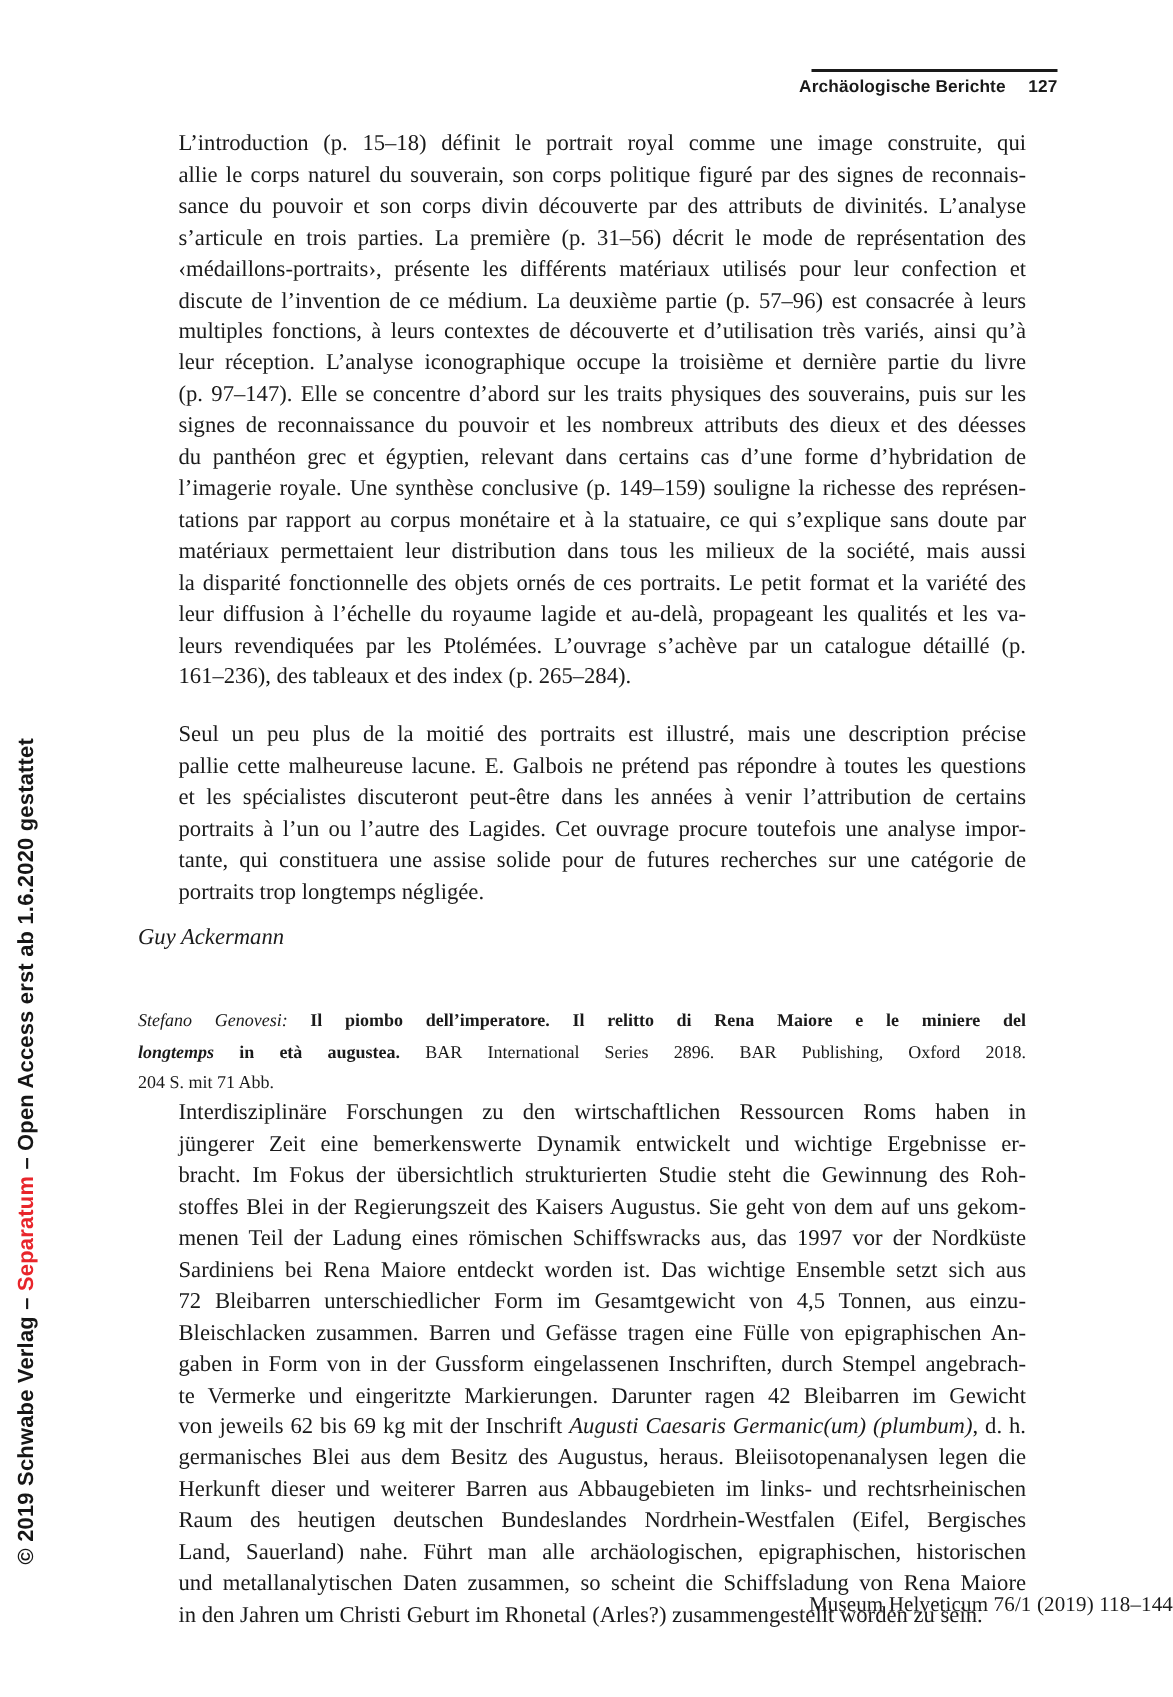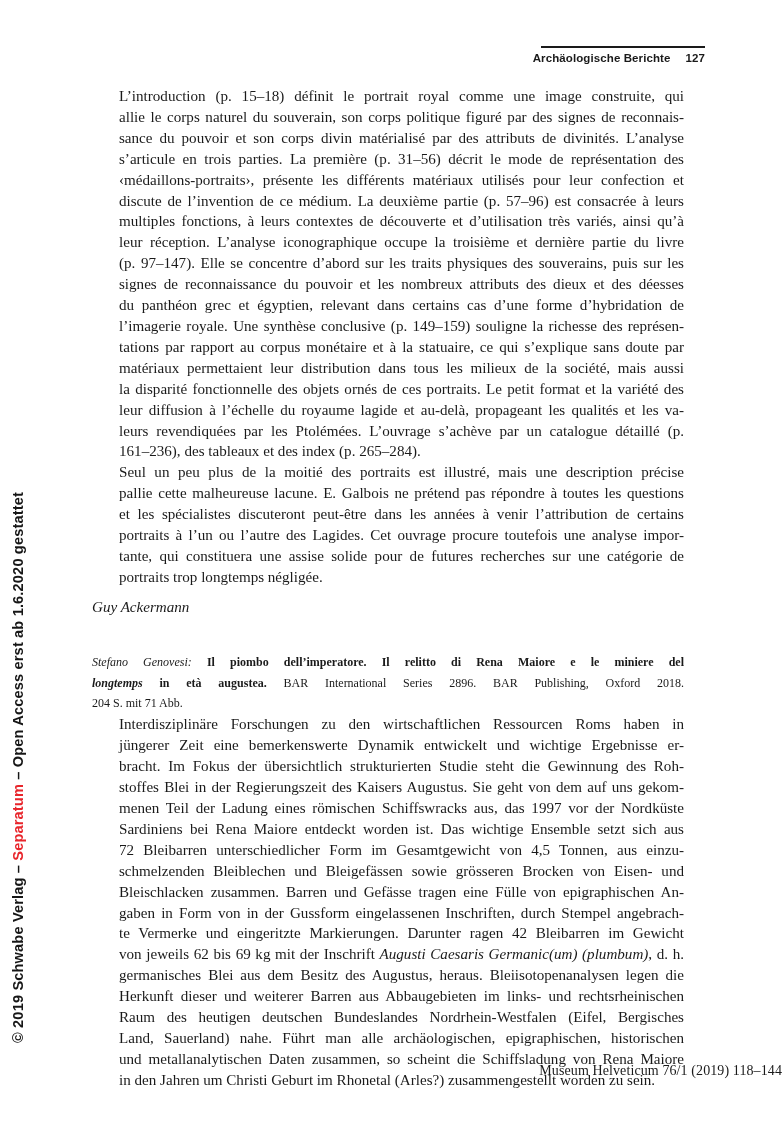--- a/index.html
+++ b/index.html
@@ -144,39 +144,39 @@
 <div class="sidenote">
   <span>© 2019 Schwabe Verlag – </span><span class="sep">Separatum</span><span> – Open Access erst ab 1.6.2020 gestattet</span>
 </div>
 
 <div class="column">
 
   <div>
     <p class="para indent" id="para-1">
         <span class="jline" style="text-indent: 27px;">L’introduction (p. 15–18) définit le portrait royal comme une image construite, qui</span>
         <span class="jline">allie le corps naturel du souverain, son corps politique figuré par des signes de reconnais-</span>
-        <span class="jline">sance du pouvoir et son corps divin matérialisé par des attributs de divinités. L’analyse</span>
+        <span class="jline">sance du pouvoir et son corps divin découverte par des attributs de divinités. L’analyse</span>
         <span class="jline">s’articule en trois parties. La première (p. 31–56) décrit le mode de représentation des</span>
         <span class="jline">‹médaillons-portraits›, présente les différents matériaux utilisés pour leur confection et</span>
         <span class="jline">discute de l’invention de ce médium. La deuxième partie (p. 57–96) est consacrée à leurs</span>
         <span class="jline">multiples fonctions, à leurs contextes de découverte et d’utilisation très variés, ainsi qu’à</span>
         <span class="jline">leur réception. L’analyse iconographique occupe la troisième et dernière partie du livre</span>
         <span class="jline">(p. 97–147). Elle se concentre d’abord sur les traits physiques des souverains, puis sur les</span>
         <span class="jline">signes de reconnaissance du pouvoir et les nombreux attributs des dieux et des déesses</span>
         <span class="jline">du panthéon grec et égyptien, relevant dans certains cas d’une forme d’hybridation de</span>
         <span class="jline">l’imagerie royale. Une synthèse conclusive (p. 149–159) souligne la richesse des représen-</span>
         <span class="jline">tations par rapport au corpus monétaire et à la statuaire, ce qui s’explique sans doute par</span>
         <span class="jline">matériaux permettaient leur distribution dans tous les milieux de la société, mais aussi</span>
         <span class="jline">la disparité fonctionnelle des objets ornés de ces portraits. Le petit format et la variété des</span>
         <span class="jline">leur diffusion à l’échelle du royaume lagide et au-delà, propageant les qualités et les va-</span>
         <span class="jline">leurs revendiquées par les Ptolémées. L’ouvrage s’achève par un catalogue détaillé (p.</span>
         <span class="jline last">161–236), des tableaux et des index (p. 265–284).</span>
       </p>
     <p class="para indent" id="para-2">
-        <span class="jline" style="text-indent: 27px;">Seul un peu plus de la moitié des portraits est illustré, mais une description précise</span>
+        <span class="jline" style="text-indent: 27px; margin-top: 18px;">Seul un peu plus de la moitié des portraits est illustré, mais une description précise</span>
         <span class="jline">pallie cette malheureuse lacune. E. Galbois ne prétend pas répondre à toutes les questions</span>
         <span class="jline">et les spécialistes discuteront peut-être dans les années à venir l’attribution de certains</span>
         <span class="jline">portraits à l’un ou l’autre des Lagides. Cet ouvrage procure toutefois une analyse impor-</span>
         <span class="jline">tante, qui constituera une assise solide pour de futures recherches sur une catégorie de</span>
         <span class="jline last">portraits trop longtemps négligée.</span>
       </p>
     <p class="byline">Guy Ackermann</p>
   </div>
 
   <div class="block-de">
@@ -186,21 +186,20 @@
         <span class="jline last"><span>204 S. mit 71 Abb.</span></span>
       </p>
     <p class="para indent" id="para-3">
         <span class="jline" style="text-indent: 27px;">Interdisziplinäre Forschungen zu den wirtschaftlichen Ressourcen Roms haben in</span>
         <span class="jline">jüngerer Zeit eine bemerkenswerte Dynamik entwickelt und wichtige Ergebnisse er-</span>
         <span class="jline">bracht. Im Fokus der übersichtlich strukturierten Studie steht die Gewinnung des Roh-</span>
         <span class="jline">stoffes Blei in der Regierungszeit des Kaisers Augustus. Sie geht von dem auf uns gekom-</span>
         <span class="jline">menen Teil der Ladung eines römischen Schiffswracks aus, das 1997 vor der Nordküste</span>
         <span class="jline">Sardiniens bei Rena Maiore entdeckt worden ist. Das wichtige Ensemble setzt sich aus</span>
         <span class="jline">72 Bleibarren unterschiedlicher Form im Gesamtgewicht von 4,5 Tonnen, aus einzu-</span>
-        <span class="jline">schmelzenden Bleiblechen und Bleigefässen sowie grösseren Brocken von Eisen- und</span>
         <span class="jline">Bleischlacken zusammen. Barren und Gefässe tragen eine Fülle von epigraphischen An-</span>
         <span class="jline">gaben in Form von in der Gussform eingelassenen Inschriften, durch Stempel angebrach-</span>
         <span class="jline">te Vermerke und eingeritzte Markierungen. Darunter ragen 42 Bleibarren im Gewicht</span>
         <span class="jline">von jeweils 62 bis 69 kg mit der Inschrift <em class="lat">Augusti Caesaris Germanic(um) (plumbum)</em>, d. h.</span>
         <span class="jline">germanisches Blei aus dem Besitz des Augustus, heraus. Bleiisotopenanalysen legen die</span>
         <span class="jline">Herkunft dieser und weiterer Barren aus Abbaugebieten im links- und rechtsrheinischen</span>
         <span class="jline">Raum des heutigen deutschen Bundeslandes Nordrhein-Westfalen (Eifel, Bergisches</span>
         <span class="jline">Land, Sauerland) nahe. Führt man alle archäologischen, epigraphischen, historischen</span>
         <span class="jline">und metallanalytischen Daten zusammen, so scheint die Schiffsladung von Rena Maiore</span>
         <span class="jline last">in den Jahren um Christi Geburt im Rhonetal (Arles?) zusammengestellt worden zu sein.</span>

